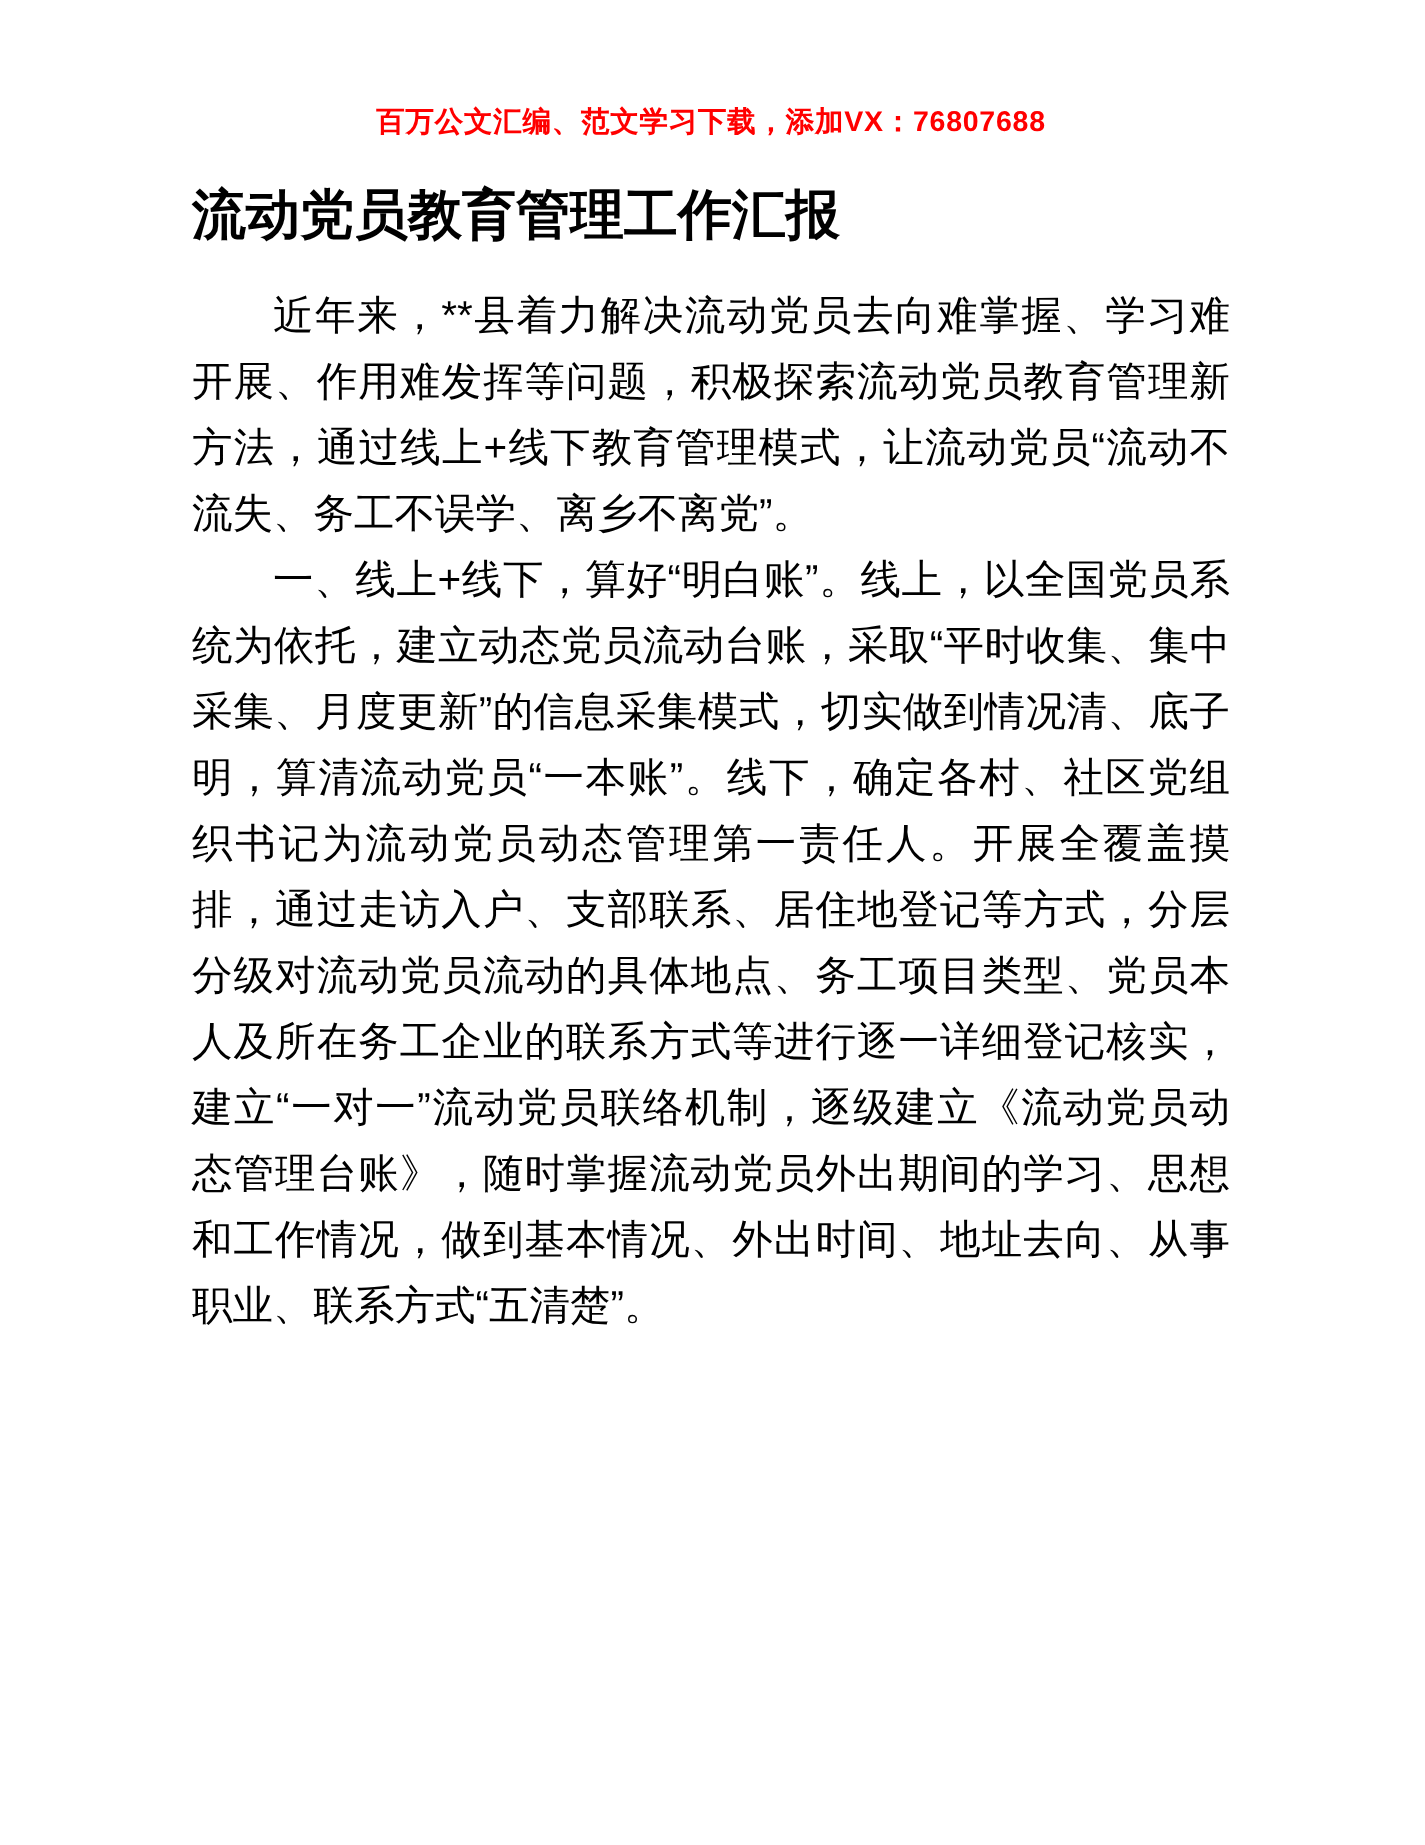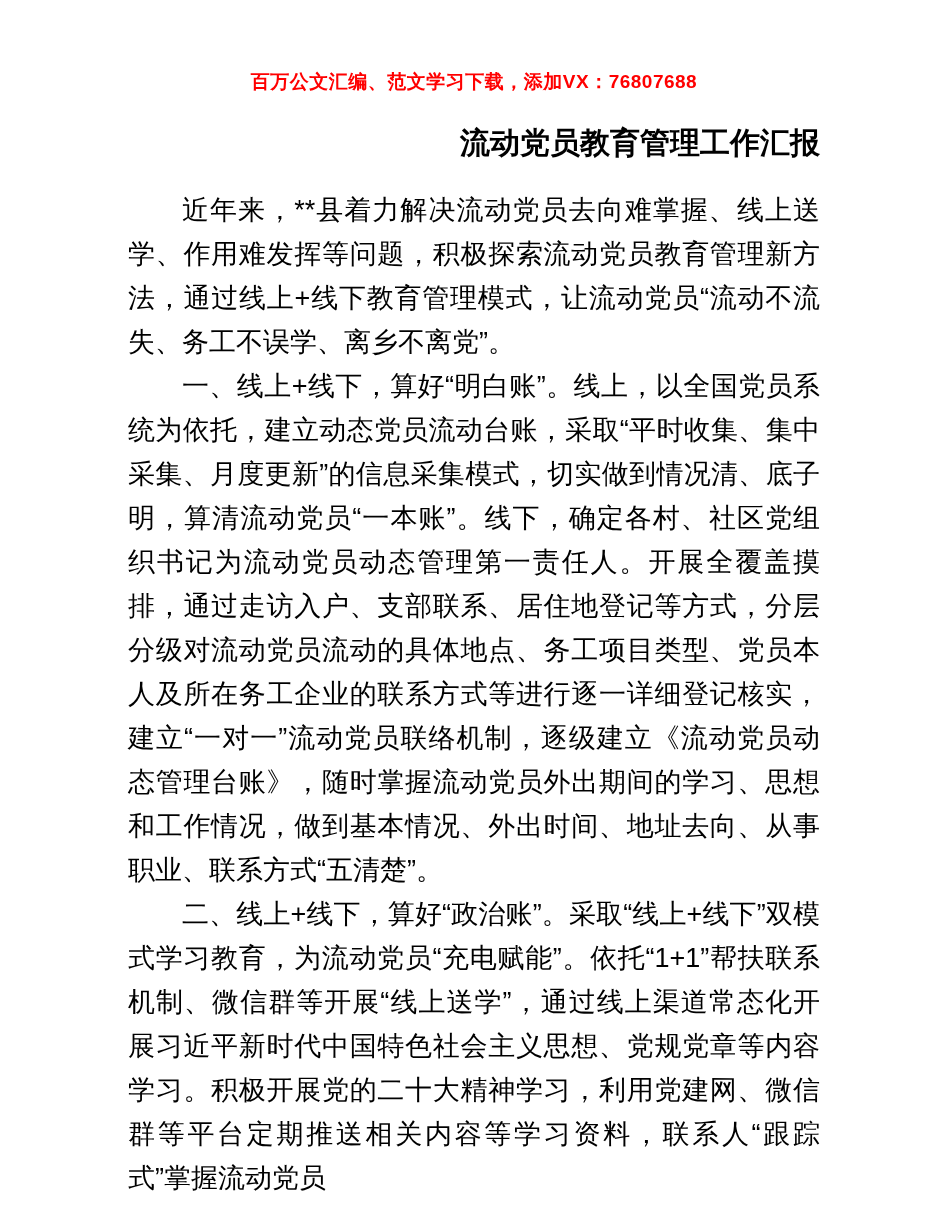--- a/index.html
+++ b/index.html
@@ -21,24 +21,24 @@
   }
   .notice {
     font-size: 19px;
     line-height: 24px;
     text-align: center;
     font-weight: bold;
     letter-spacing: 0.5px;
   }
   .doc-title {
     margin: 28px 0 0 0;
-    font-size: 30px;
+    font-size: 36px;
     line-height: 42px;
     font-weight: bold;
-    text-align: right;
+    text-align: left;
   }
   .doc-body {
     margin-top: 24px;
   }
   .para {
     margin: 0;
     font-size: 27px;
     line-height: 44px;
     text-align: justify;
     text-justify: inter-ideograph;
@@ -53,21 +53,20 @@
 <body>
 
 <div class="page" style="background: rgb(255, 255, 255);">
 
   <div class="notice" style="color: rgb(255, 0, 0);">百万公文汇编、范文学习下载，添加VX：76807688</div>
 
   <h1 class="doc-title">流动党员教育管理工作汇报</h1>
 
   <div class="doc-body" style="color: rgb(0, 0, 0);">
 
-    <p class="para"><span>近年来，**县着力解决流动党员去向难掌握、线上送学、作用难发挥等问题，积极探索流动党员教育管理新方法，通过线上+线下教育管理模式，让流动党员“流动不流失、务工不误学、离乡不离党”。</span></p>
+    <p class="para"><span>近年来，**县着力解决流动党员去向难掌握、学习难开展、作用难发挥等问题，积极探索流动党员教育管理新方法，通过线上+线下教育管理模式，让流动党员“流动不流失、务工不误学、离乡不离党”。</span></p>
 
     <p class="para"><span class="lead">一、线上+线下，算好“明白账”。</span><span>线上，以全国党员系统为依托，建立动态党员流动台账，采取“平时收集、集中采集、月度更新”的信息采集模式，切实做到情况清、底子明，算清流动党员“一本账”。线下，确定各村、社区党组织书记为流动党员动态管理第一责任人。开展全覆盖摸排，通过走访入户、支部联系、居住地登记等方式，分层分级对流动党员流动的具体地点、务工项目类型、党员本人及所在务工企业的联系方式等进行逐一详细登记核实，建立“一对一”流动党员联络机制，逐级建立《流动党员动态管理台账》，随时掌握流动党员外出期间的学习、思想和工作情况，做到基本情况、外出时间、地址去向、从事职业、联系方式“五清楚”。</span></p>
 
-    <p class="para"><span class="lead">二、线上+线下，算好“政治账”。</span><span>采取“线上+线下”双模式学习教育，为流动党员“充电赋能”。依托“1+1”帮扶联系机制、微信群等开展“线上送学”，通过线上渠道常态化开展习近平新时代中国特色社会主义思想、党规党章等内容学习。积极开展党的二十大精神学习，利用党建网、微信群等平台定期推送相关内容等学习资料，联系人“跟踪式”掌握流动党员</span></p>
 
   </div>
 
 </div>
 
 </body></html>

